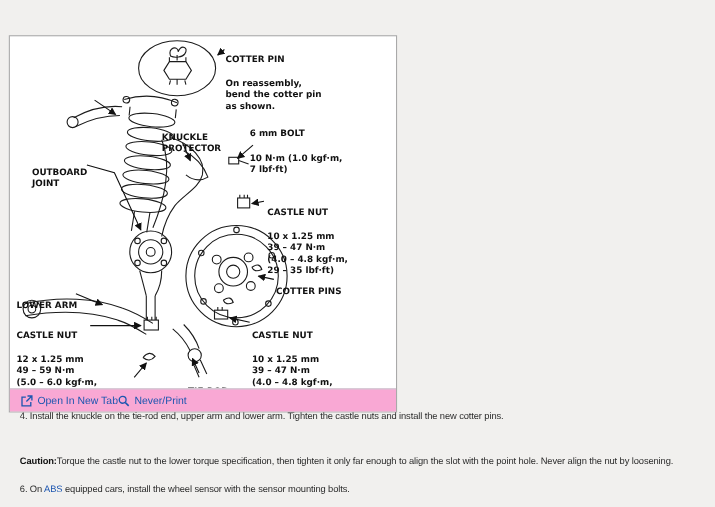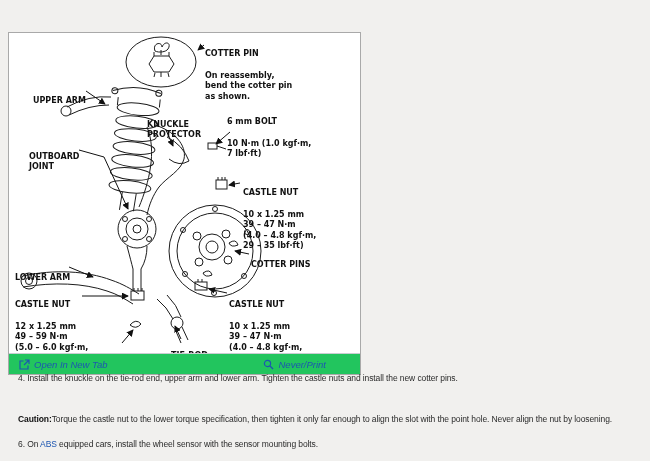--- a/index.html
+++ b/index.html
@@ -35,26 +35,24 @@
     font-weight:bold; color:#111;
     white-space:pre-line;
   }
   .lbl .lbl-title { font-weight:bold; }
   .lbl .lbl-spec, .lbl .lbl-note { font-weight:bold; margin-top:1px; }
 
   
   .panel-footer {
     position:absolute; left:0; bottom:0;
     width:351px; height:21px;
-    background:#22c55e;
+    background:#f9a8d4;
     border-top:1px solid #c9cdd2;
     display:flex; align-items:center;
-    justify-content:space-between;
     padding:0 34px 0 10px;
-    font-style:italic;
   }
   .footer-link {
     display:inline-flex; align-items:center; gap:4px;
     color:#1d56b0; font-size:9.5px; text-decoration:none;
     cursor:pointer;
   }
   .footer-link svg { display:block; }
 
   
   .instructions {
@@ -193,23 +191,20 @@
       </g>
     </svg>
 
     <div class="lbl" style="left:196px; top:5px;">
       <div class="lbl-title">COTTER PIN</div>
       <div class="lbl-note">On reassembly,
 bend the cotter pin
 as shown.</div>
     </div>
 
-    <div class="lbl" style="left:24px; top:52px;">
-      <div class="lbl-title">UPPER ARM</div>
-    </div>
 
     <div class="lbl" style="left:138px; top:76px;">
       <div class="lbl-title">KNUCKLE
 PROTECTOR</div>
     </div>
 
     <div class="lbl" style="left:218px; top:73px;">
       <div class="lbl-title">6 mm BOLT</div>
       <div class="lbl-spec">10 N·m (1.0 kgf·m,
 7 lbf·ft)</div>

